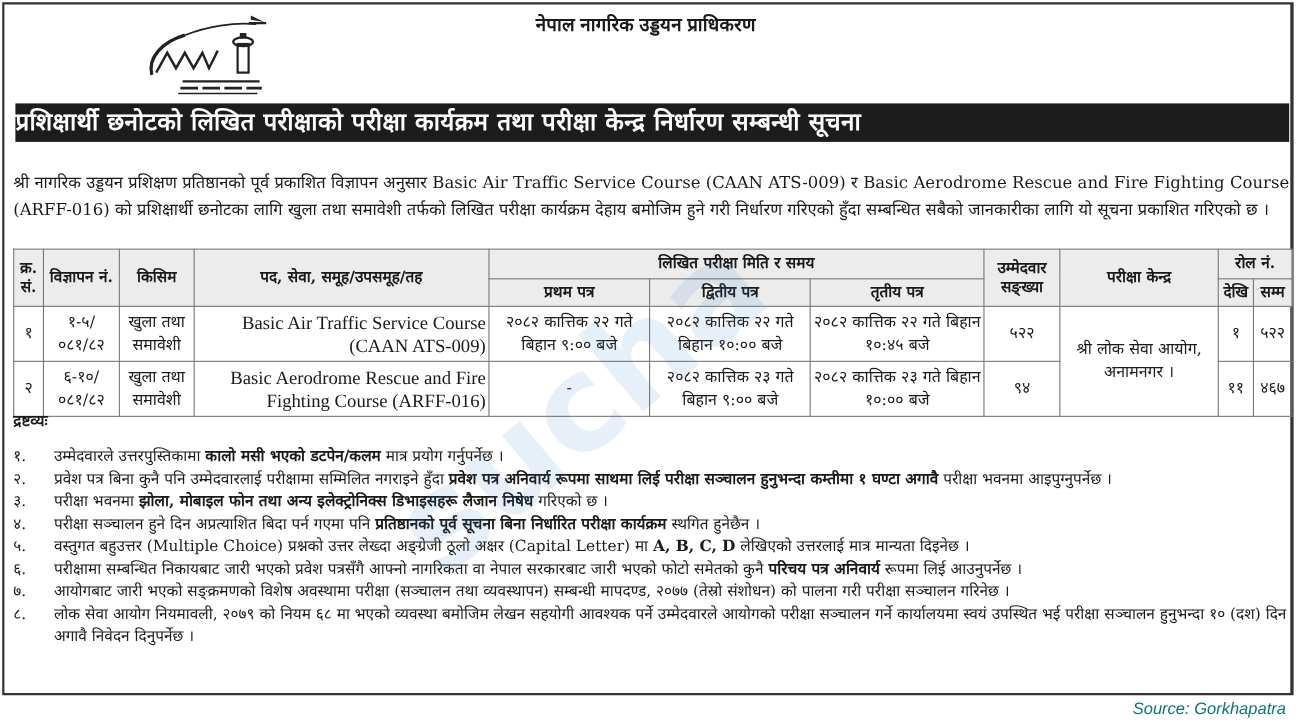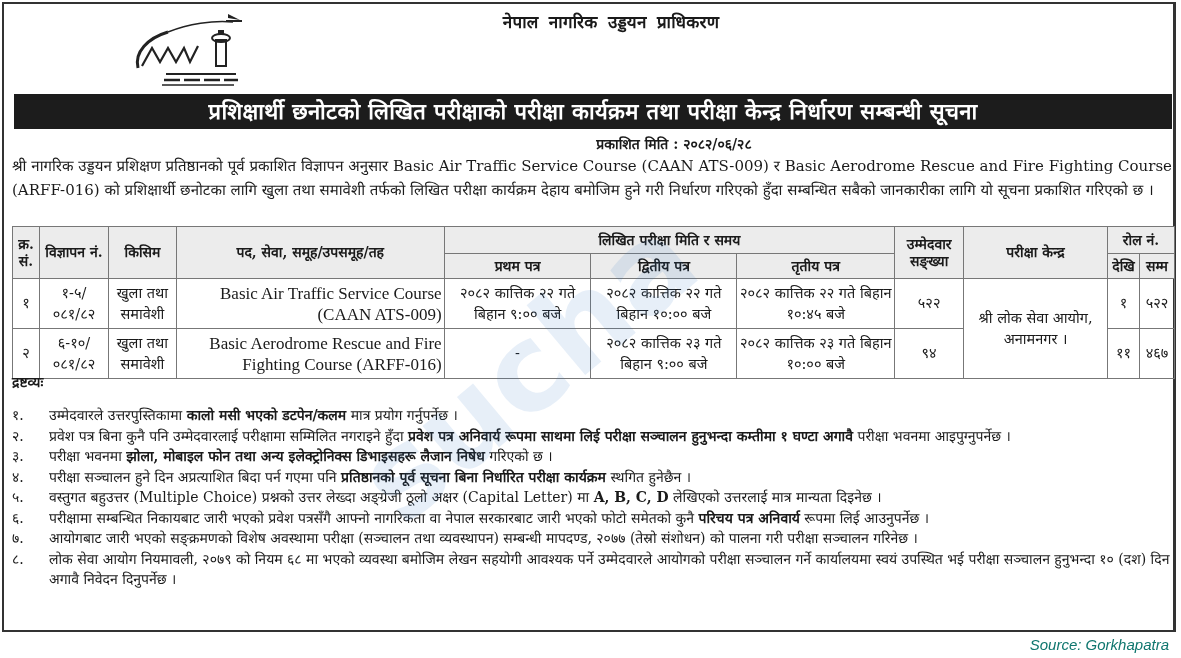--- a/index.html
+++ b/index.html
@@ -9,34 +9,34 @@
       color: #1a1a1a;
     }
     .frame {
       position: absolute; left: 2px; top: 2px; width: 1174px; height: 630px;
       border: 2px solid #333; border-right-width: 3px; box-sizing: border-box;
       background: #fff;
     }
     .header { position: absolute; left: 0; top: 0; width: 1174px; height: 90px; }
     .logo { position: absolute; left: 124px; top: 6px; width: 118px; height: 78px; }
     .org-line1 {
-      position: absolute; left: 372px; top: 6px; width: 470px; text-align: center;
-      font-family: Liberation Mono, monospace; font-weight: bold; font-size: 17px; letter-spacing: 0.2px;
+      position: absolute; left: 348px; top: 6px; width: 470px; text-align: center;
+      font-family: Liberation Sans, sans-serif; font-weight: bold; font-size: 17px; letter-spacing: 0.2px;
     }
     .org-line2 {
       position: absolute; left: 300px; top: 29px; width: 590px; text-align: center;
       font-family: "DejaVu Sans", sans-serif; font-weight: bold; font-size: 26px;
     }
     .org-line3 {
       position: absolute; left: 380px; top: 64px; width: 430px; text-align: center;
       font-family: "DejaVu Sans", sans-serif; font-weight: bold; font-size: 14px;
     }
     .banner {
       position: absolute; left: 10px; top: 90px; width: 1158px; height: 35px;
-      background: #1c1c1c; color: #fff; text-align: center;
+      background: #1c1c1c; color: #fff; 
       font-family: "DejaVu Serif", serif; font-weight: bold; font-size: 22px; line-height: 35px;
       letter-spacing: 0.3px;
     }
     .pubdate {
       position: absolute; left: 420px; top: 130px; width: 500px; text-align: center;
       font-size: 14px; font-weight: bold;
     }
     .intro {
       position: absolute; left: 8px; top: 150px; width: 1160px;
       font-size: 15px; line-height: 24px; text-align: justify;
@@ -93,21 +93,20 @@
         <line x1="76" y1="70" x2="92" y2="70" stroke="#222" stroke-width="2.5"></line>
         <line x1="96" y1="70" x2="110" y2="70" stroke="#222" stroke-width="2.5"></line>
         <line x1="34" y1="75" x2="106" y2="75" stroke="#222" stroke-width="1.5"></line>
       </svg>
     </div>
     <div class="org-line1">नेपाल नागरिक उड्डयन प्राधिकरण</div>
   </div>
 
   <div class="banner">प्रशिक्षार्थी छनोटको लिखित परीक्षाको परीक्षा कार्यक्रम तथा परीक्षा केन्द्र निर्धारण सम्बन्धी सूचना</div>
 
-  <div class="pubdate">प्रकाशित मिति : २०८२/०६/२८</div>
 
   <div class="intro">श्री नागरिक उड्डयन प्रशिक्षण प्रतिष्ठानको पूर्व प्रकाशित विज्ञापन अनुसार Basic Air Traffic Service Course (CAAN ATS-009) र Basic Aerodrome Rescue and Fire Fighting Course (ARFF-016) को प्रशिक्षार्थी छनोटका लागि खुला तथा समावेशी तर्फको लिखित परीक्षा कार्यक्रम देहाय बमोजिम हुने गरी निर्धारण गरिएको हुँदा सम्बन्धित सबैको जानकारीका लागि यो सूचना प्रकाशित गरिएको छ ।</div>
 
   <table class="sched">
     <colgroup>
       <col style="width:27px">
         <col style="width:69px">
         <col style="width:68px">
         <col style="width:268px">
       <col style="width:147px">

